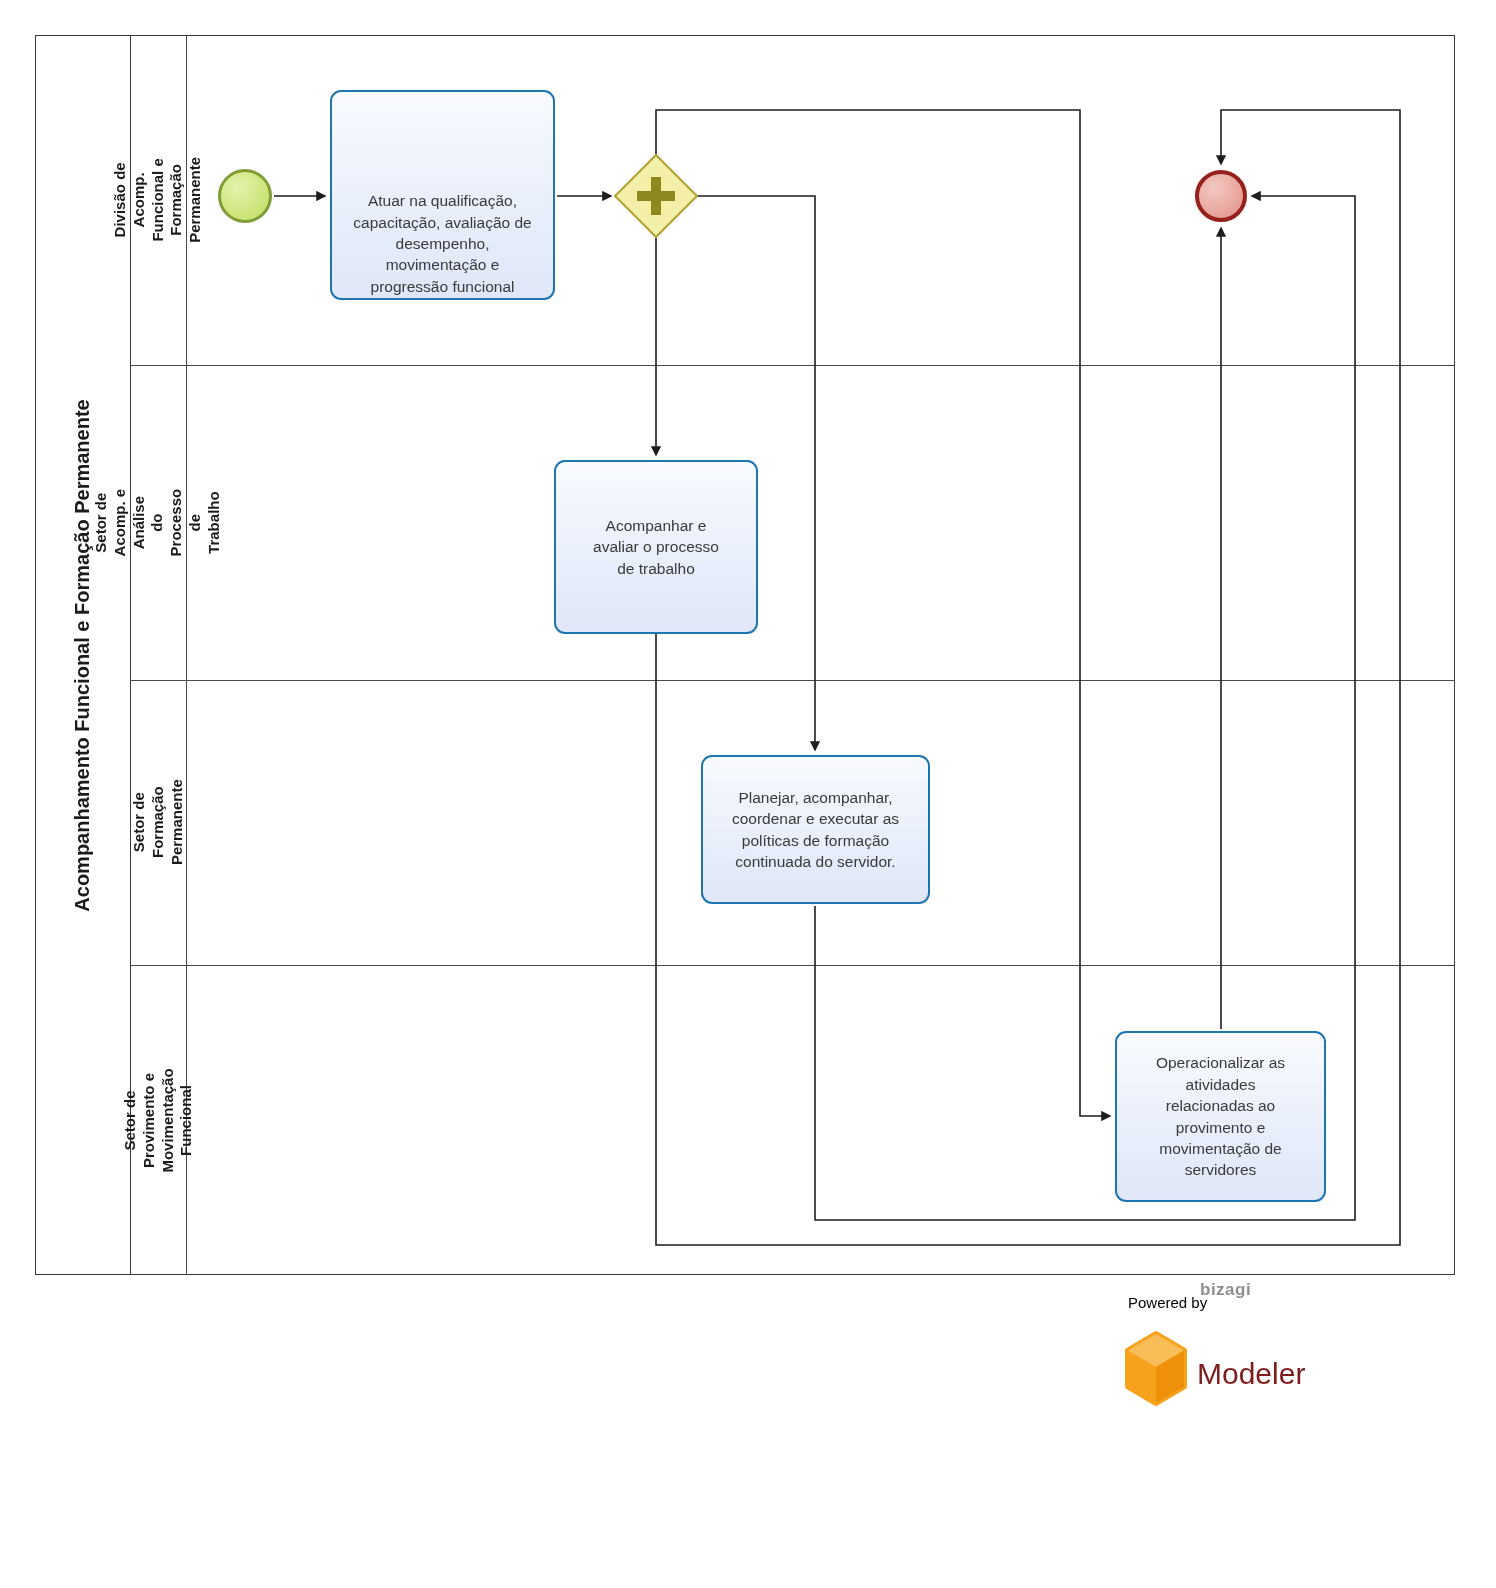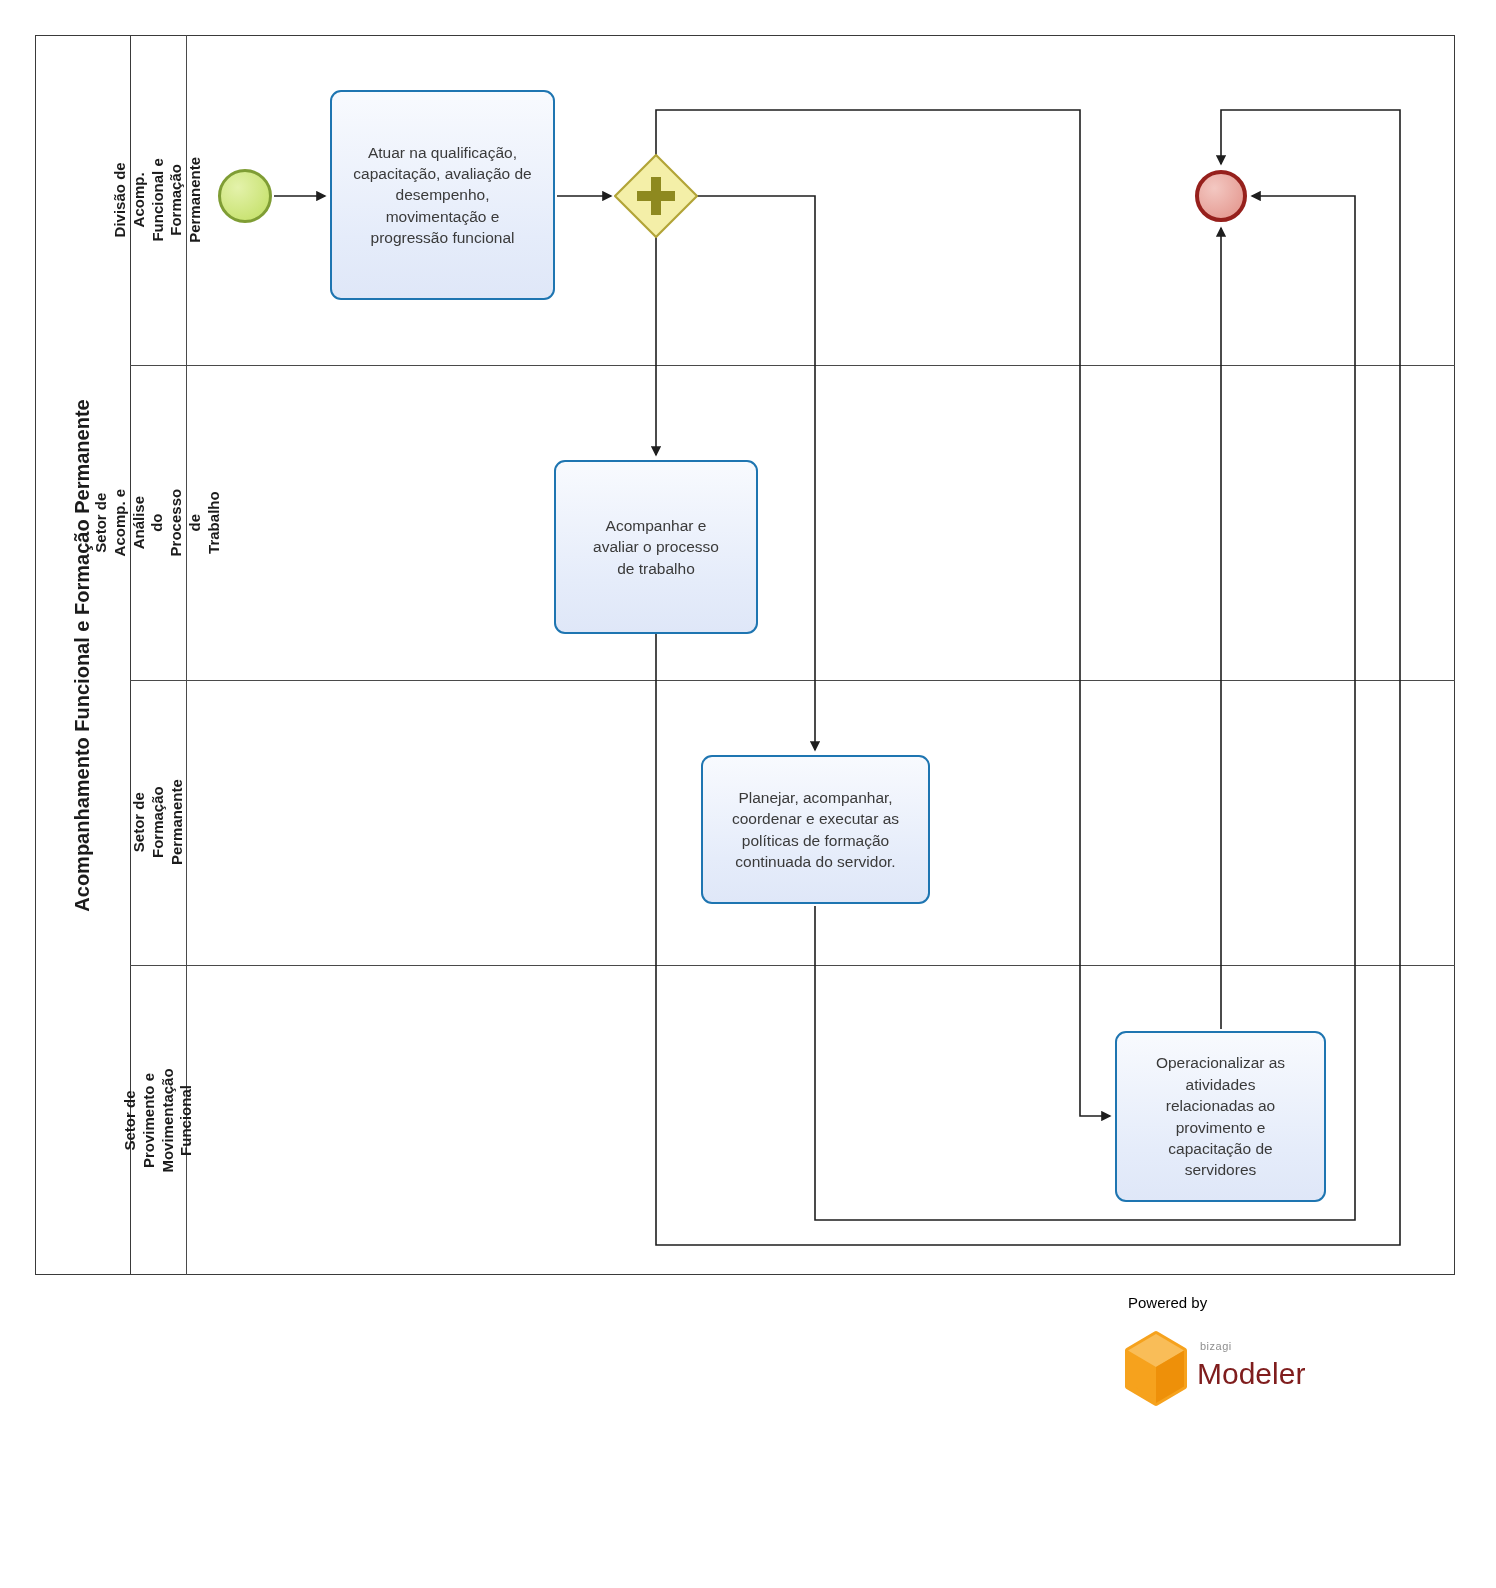--- a/index.html
+++ b/index.html
@@ -59,21 +59,21 @@
     left:1195px; top:170px; width:52px; height:52px;
     border:4.5px solid #96201c;
     background:radial-gradient(circle at 35% 32%, #f3c8c2 0%, #e7a199 70%, #e29288 100%);
   }
   svg.flows { left:0; top:0; pointer-events:none; }
   svg.gateway { left:612px; top:152px; }
 
   
   .powered-by { left:1128px; top:1294px; font-size:15px; color:#000000; }
   .bizagi-logo { left:1124px; top:1330px; }
-  .bizagi-word { left:1200px; top:1340px; font-size:11px; color:#8f8f8f; letter-spacing:.5px; }
+  .bizagi-word { left:1200px; top:1280px; font-size:17px; color:#8f8f8f; letter-spacing:.5px;font-weight:bold; }
   .modeler-word { left:1197px; top:1357px; font-size:30px; color:#7f1d1d; }
 </style>
 </head>
 <body>
 
 <div class="abs" style="left:0;top:0;width:1496px;height:1588px;">
 
   <div class="abs pool"></div>
 
   <div class="abs pool-title-strip">
@@ -112,41 +112,41 @@
       <path d="M 697 196 H 815 V 750" marker-end="url(#arr)"></path>
       <path d="M 656 155 V 110 H 1080 V 1116 H 1110" marker-end="url(#arr)"></path>
       <path d="M 656 603 V 1245 H 1400 V 110 H 1221 V 164" marker-end="url(#arr)"></path>
       <path d="M 815 906 V 1220 H 1355 V 196 H 1252" marker-end="url(#arr)"></path>
       <path d="M 1221 1029 V 228" marker-end="url(#arr)"></path>
     </g>
   </svg>
 
   <div class="abs event start-event"></div>
 
-  <div class="abs task" style="left:330px;top:90px;width:225px;height:210px;padding:1px 13px;">
+  <div class="abs task" style="left:330px;top:90px;width:225px;height:210px;padding:1px 13px;align-items:flex-end;">
     <span>Atuar na qualificação, capacitação, avaliação de desempenho, movimentação e progressão funcional</span>
   </div>
 
   <svg class="abs gateway" width="88" height="88" viewBox="0 0 88 88">
     <polygon points="44,3 85,44 44,85 3,44" fill="#f4efa8" stroke="#b2a437" stroke-width="2.2" stroke-linejoin="round"></polygon>
     <path d="M 25 44 H 63 M 44 25 V 63" stroke="#8e891f" stroke-width="10" fill="none"></path>
   </svg>
 
   <div class="abs event end-event"></div>
 
   <div class="abs task" style="left:554px;top:460px;width:204px;height:174px;padding:0 28px;">
     <span>Acompanhar e avaliar o processo de trabalho</span>
   </div>
 
   <div class="abs task" style="left:701px;top:755px;width:229px;height:149px;padding:8px 25px;">
     <span>Planejar, acompanhar, coordenar e executar as políticas de formação continuada do servidor.</span>
   </div>
 
   <div class="abs task" style="left:1115px;top:1031px;width:211px;height:171px;padding:0 26px;">
-    <span>Operacionalizar as atividades relacionadas ao provimento e capacitação de servidores</span>
+    <span>Operacionalizar as atividades relacionadas ao provimento e movimentação de servidores</span>
   </div>
 
   <div class="abs powered-by">Powered by</div>
 
   <svg class="abs bizagi-logo" width="64" height="78" viewBox="0 0 64 78">
     <path d="M32 4 L60 20.5 V56.5 L32 73 L4 56.5 V20.5 Z" fill="#f6a21d" stroke="#f6a21d" stroke-width="6" stroke-linejoin="round"></path>
     <path d="M32 4 L60 20.5 L32 37 L4 20.5 Z" fill="#f9bd58"></path>
     <path d="M60 20.5 V56.5 L32 73 V37 Z" fill="#ee9009"></path>
   </svg>
 

